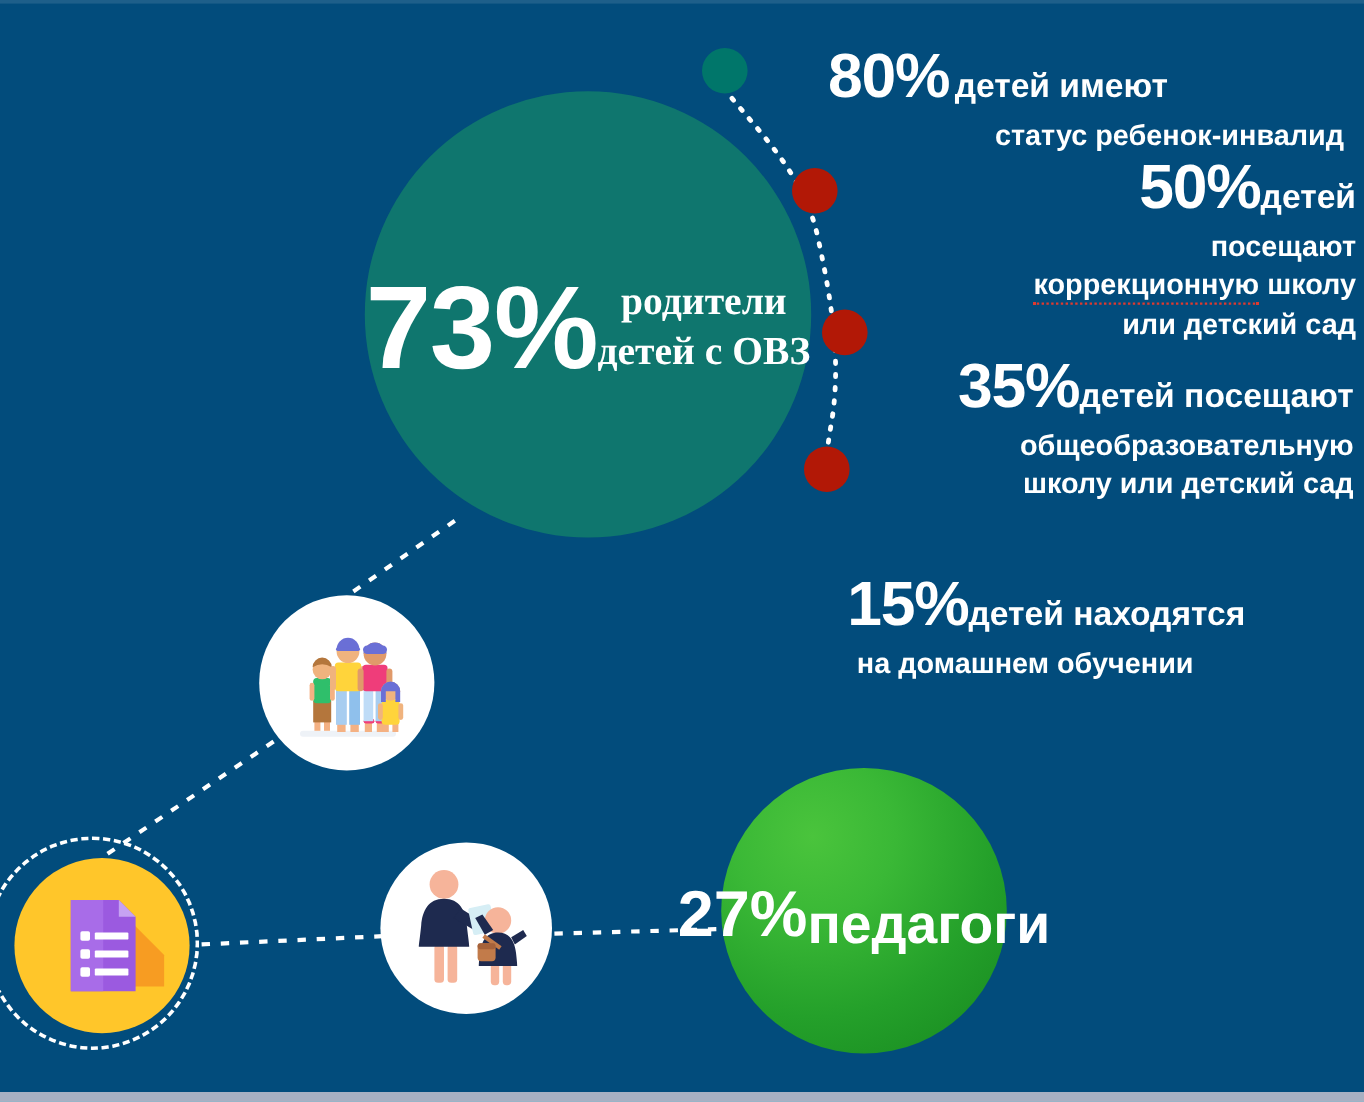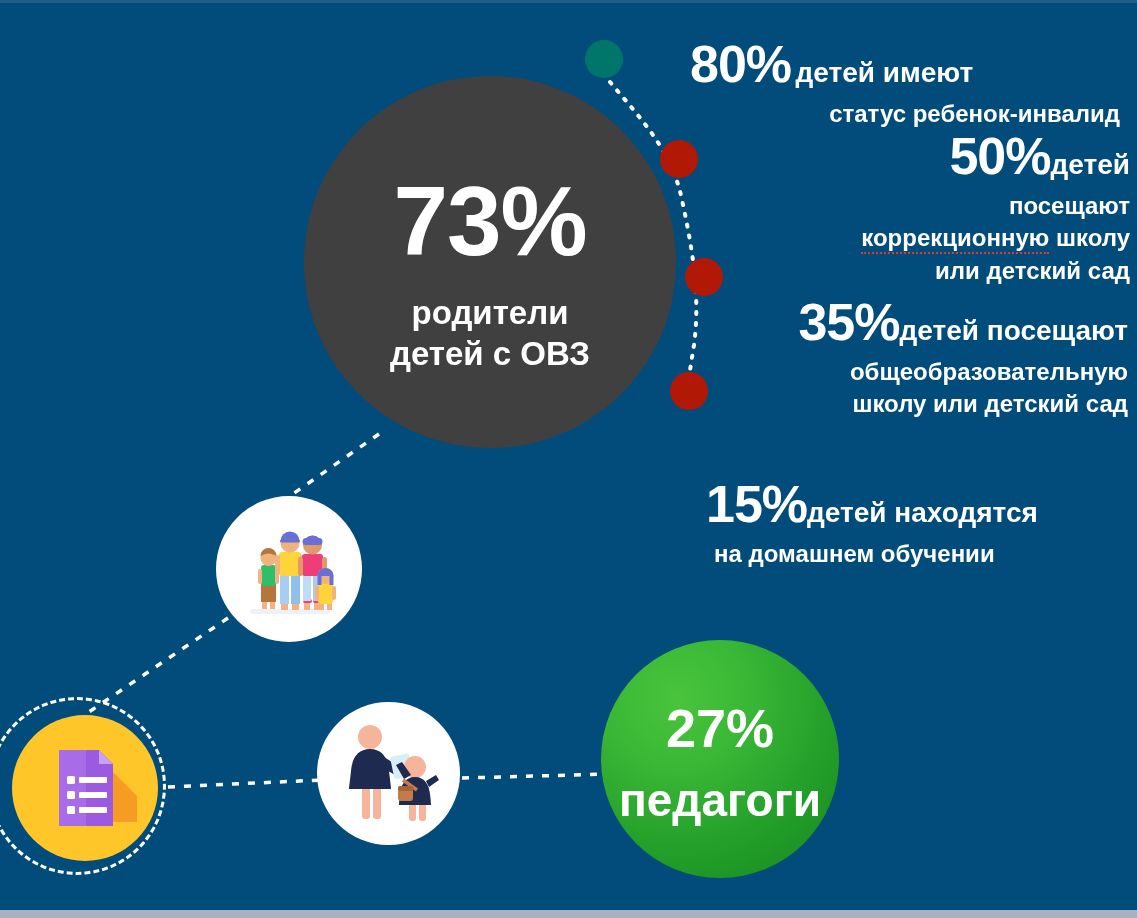--- a/index.html
+++ b/index.html
@@ -36,50 +36,50 @@
     width: 1137px; height: 918px;
     pointer-events: none;
   }
 
   
   .circle-orange {
     position: absolute;
     left: 304px; top: 76px;
     width: 372px; height: 372px;
     border-radius: 50%;
-    background: #404040;
+    background: #0f766e;
     display: flex;
-    flex-direction: column;
     align-items: center;
     justify-content: center;
     color: #ffffff;
   }
   .circle-orange .big {
     font-size: 98px;
     font-weight: 700;
     line-height: 1;
     letter-spacing: -1px;
     margin-top: 22px;
   }
   .circle-orange .sub {
     font-size: 33px;
     font-weight: 700;
     line-height: 1.25;
     text-align: center;
     margin-top: 22px;
+    font-family: Liberation Serif, serif;
   }
 
   .circle-green {
     position: absolute;
     left: 601px; top: 640px;
     width: 238px; height: 238px;
     border-radius: 50%;
     background: radial-gradient(circle at 32% 24%, #4ac43c 0%, #3ab836 28%, #24a02a 62%, #16871f 100%);
     display: flex;
-    flex-direction: column;
+    flex-direction: row;
     align-items: center;
     justify-content: center;
     color: #ffffff;
   }
   .circle-green .big {
     font-size: 54px;
     font-weight: 700;
     line-height: 1;
     margin-top: 6px;
   }

